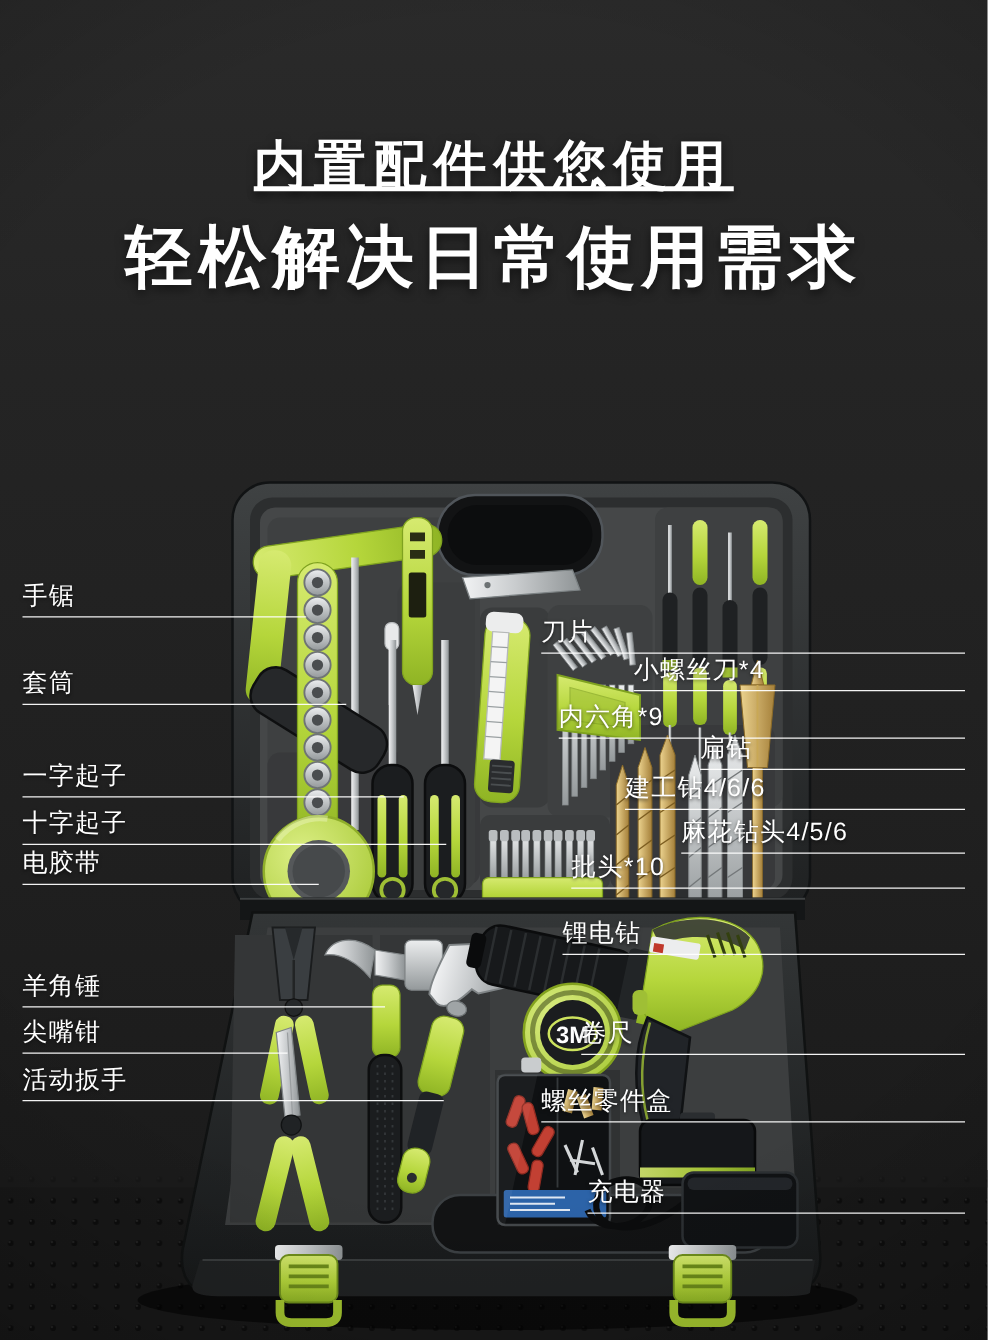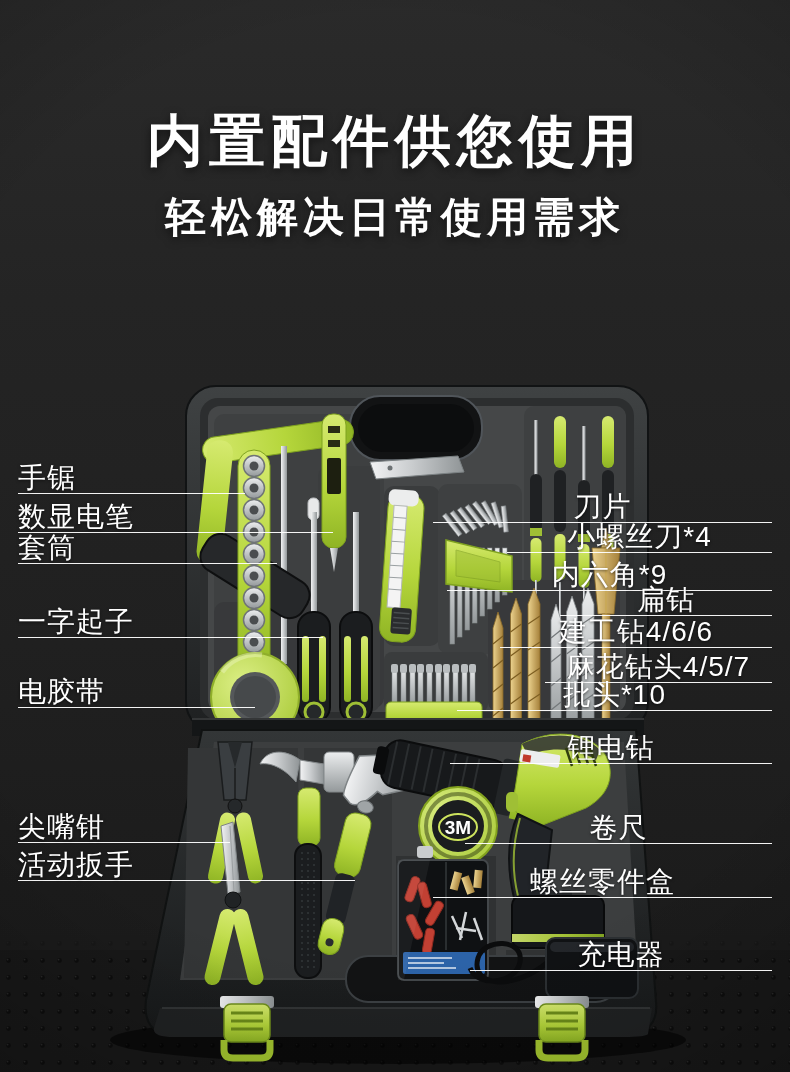--- a/index.html
+++ b/index.html
@@ -7,34 +7,34 @@
     width:790px;height:1072px;position:relative;overflow:hidden;
     background:linear-gradient(180deg,#2a2a2a 0%,#242424 28%,#202020 60%,#191919 100%);
     font-family:"Liberation Sans",sans-serif;
   }
   .stage{position:absolute;inset:0;}
   .headline{
     position:absolute;top:104px;left:0;width:100%;text-align:center;z-index:3;
     color:#ffffff;font-weight:900;line-height:1.32;
     text-shadow:0 3px 8px rgba(0,0,0,.55);
   }
-  .headline .l1{font-size:56px;letter-spacing:6px;}
-  .headline .l2{font-size:41px;letter-spacing:5px;margin-top:12px;}
+  .headline .l1{font-size:42px;letter-spacing:6px;text-decoration:underline;}
+  .headline .l2{font-size:54px;letter-spacing:5px;margin-top:12px;}
   svg.photo{position:absolute;top:0;left:0;z-index:1;}
   .vignette{
     position:absolute;inset:0;z-index:2;pointer-events:none;
     background:radial-gradient(ellipse 110% 80% at 50% 46%, rgba(0,0,0,0) 55%, rgba(0,0,0,.35) 100%);
   }
   .co{
-    position:absolute;z-index:4;color:#ffffff;font-size:28px;font-weight:500;
+    position:absolute;z-index:4;color:#ffffff;font-size:20px;font-weight:500;
     line-height:23px;letter-spacing:1px;white-space:nowrap;
     border-bottom:1.5px solid rgba(255,255,255,.95);padding-bottom:4px;
     text-shadow:0 1px 3px rgba(0,0,0,.6);
   }
-  .co.r{text-align:center;}
+  .co.r{text-align:left;}
 </style>
 </head>
 <body>
 
 <div class="stage">
 
   <div class="headline">
     <div class="l1">内置配件供您使用</div>
     <div class="l2">轻松解决日常使用需求</div>
   </div>
@@ -496,32 +496,33 @@
           <line x1="546" y1="1021" x2="578" y2="1021"></line>
         <line x1="546" y1="1029" x2="578" y2="1029"></line>
       </g>
       <path d="M539,1040 L539,1050 Q539,1058 548,1058 L576,1058 Q585,1058 585,1050 L585,1040" fill="none" stroke="#a3c52f" stroke-width="7"></path>
     </g>
   </svg>
 
   <div class="vignette"></div>
 
   <div class="co l" style="top:466px;left:18px;width:227px"><span>手锯</span></div>
-  <div class="co l" style="top:505px;left:18px;width:315px"><span>数显电笔</span></div>
   <div class="co l" style="top:536px;left:18px;width:259px"><span>套筒</span></div>
   <div class="co l" style="top:610px;left:18px;width:305px"><span>一字起子</span></div>
+  <div class="co l" style="top:648px;left:18px;width:339px"><span>十字起子</span></div>
   <div class="co l" style="top:680px;left:18px;width:237px"><span>电胶带</span></div>
+  <div class="co l" style="top:778px;left:18px;width:290px"><span>羊角锤</span></div>
   <div class="co l" style="top:815px;left:18px;width:212px"><span>尖嘴钳</span></div>
   <div class="co l" style="top:853px;left:18px;width:337px"><span>活动扳手</span></div>
 
   <div class="co r" style="top:495px;left:433px;width:339px"><span>刀片</span></div>
   <div class="co r" style="top:525px;left:507px;width:265px"><span>小螺丝刀*4</span></div>
   <div class="co r" style="top:563px;left:447px;width:325px"><span>内六角*9</span></div>
   <div class="co r" style="top:588px;left:560px;width:212px"><span>扁钻</span></div>
   <div class="co r" style="top:620px;left:500px;width:272px"><span>建工钻4/6/6</span></div>
-  <div class="co r" style="top:655px;left:545px;width:227px"><span>麻花钻头4/5/7</span></div>
+  <div class="co r" style="top:655px;left:545px;width:227px"><span>麻花钻头4/5/6</span></div>
   <div class="co r" style="top:683px;left:457px;width:315px"><span>批头*10</span></div>
   <div class="co r" style="top:736px;left:450px;width:322px"><span>锂电钻</span></div>
   <div class="co r" style="top:816px;left:465px;width:307px"><span>卷尺</span></div>
   <div class="co r" style="top:943px;left:470px;width:302px"><span>充电器</span></div>
   <div class="co r" style="top:870px;left:433px;width:339px"><span>螺丝零件盒</span></div>
 
 </div>
 
 </body></html>

